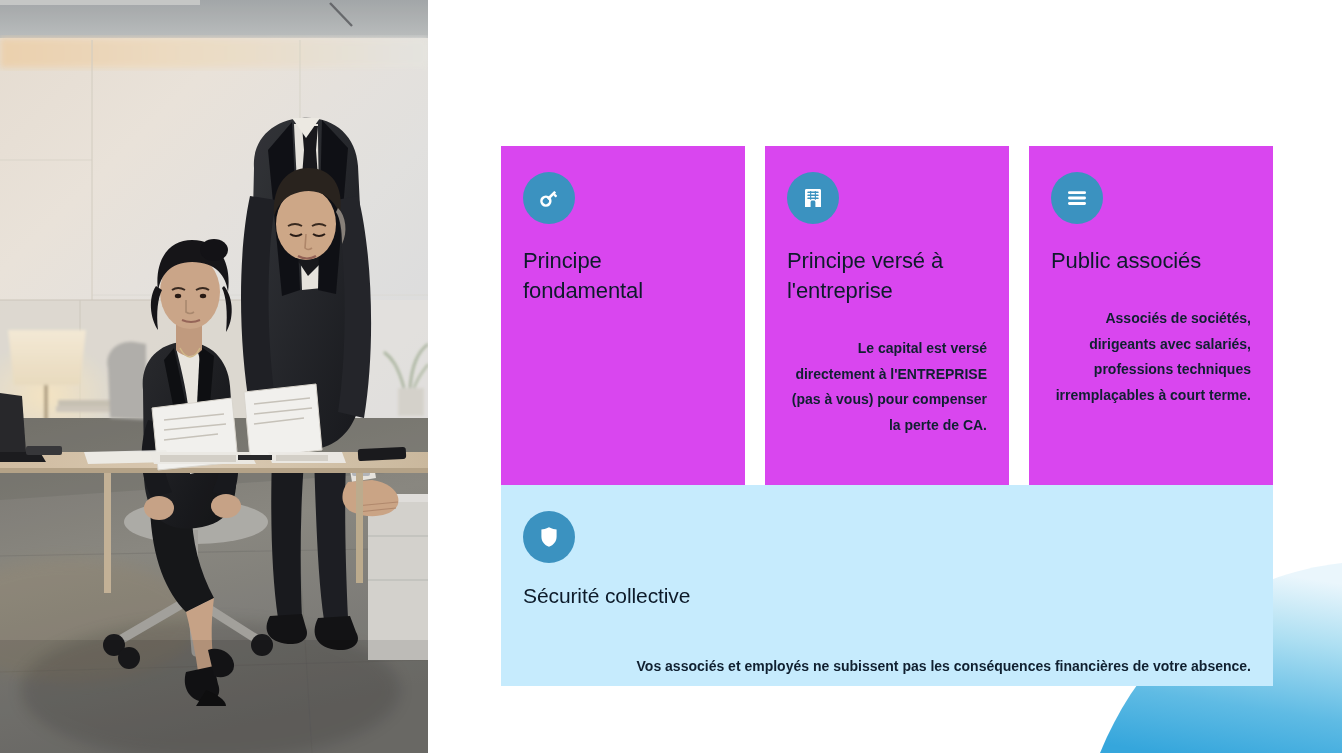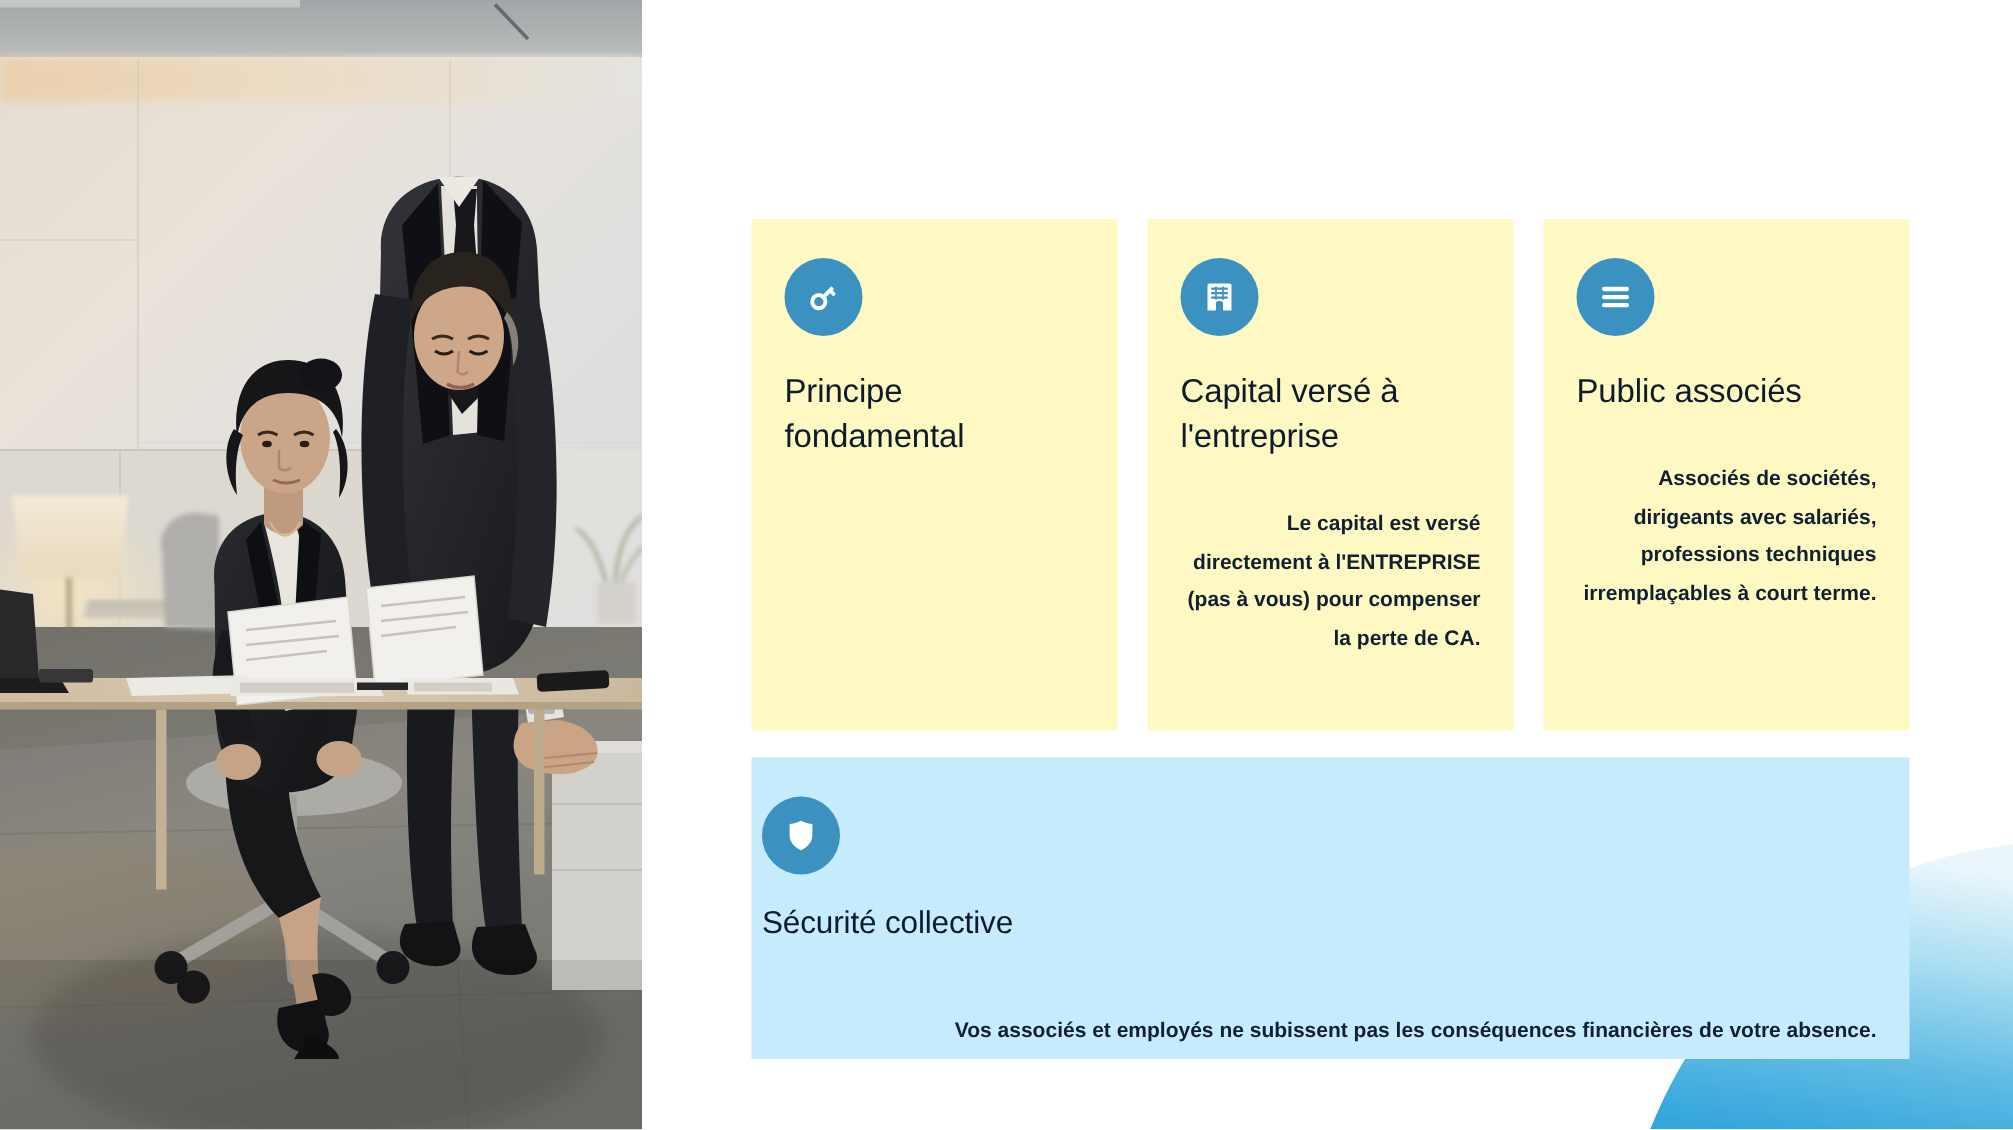--- a/index.html
+++ b/index.html
@@ -63,33 +63,33 @@
   .cards-row {
     position: absolute;
     left: 73px;
     top: 146px;
     width: 772px;
     display: flex;
     gap: 20px;
   }
 
   .card {
-    background: #fef9c3;
+    background: #d946ef;
     padding: 26px 22px 24px 22px;
   }
   .card-top { width: 244px; height: 341px; }
 
   .card-wide {
     position: absolute;
     left: 73px;
-    top: 505px;
+    top: 485px;
     width: 772px;
     height: 201px;
     background: #c6ebfd;
-    padding: 26px 22px 24px 7px;
+    padding: 26px 22px 24px 22px;
   }
 
   .icon-circle {
     width: 52px;
     height: 52px;
     border-radius: 50%;
     background: #3b92c0;
     display: flex;
     align-items: center;
     justify-content: center;
@@ -414,21 +414,21 @@
           <path d="M3 4.4 C3 3.6 3.6 3 4.4 3 L17.6 3 C18.4 3 19 3.6 19 4.4 L19 21 L13.4 21 L13.4 16.2 C13.4 15.3 12.7 14.6 11.8 14.6 L10.2 14.6 C9.3 14.6 8.6 15.3 8.6 16.2 L8.6 21 L3 21 Z" fill="#ffffff"></path>
           <g fill="#3b92c0">
             <rect x="5.4" y="5.6" width="11.2" height="1.5" rx="0.4"></rect>
             <rect x="5.4" y="8.6" width="11.2" height="1.5" rx="0.4"></rect>
             <rect x="5.4" y="11.6" width="11.2" height="1.5" rx="0.4"></rect>
             <rect x="8.1" y="5.0" width="1.1" height="8.8"></rect>
             <rect x="12.8" y="5.0" width="1.1" height="8.8"></rect>
           </g>
         </svg>
       </div>
-      <div class="card-heading">Capital versé à l'entreprise</div>
+      <div class="card-heading">Principe versé à l'entreprise</div>
       <div class="card-body">Le capital est versé directement à l'ENTREPRISE (pas à vous) pour compenser la perte de CA.</div>
     </div>
 
     <div class="card card-top">
       <div class="icon-circle">
         <svg width="24" height="20" viewBox="0 0 24 20" aria-hidden="true">
           <rect x="3" y="3.2" width="18" height="2.9" rx="1.4" fill="#ffffff"></rect>
           <rect x="3" y="8.6" width="18" height="2.9" rx="1.4" fill="#ffffff"></rect>
           <rect x="3" y="14.0" width="18" height="2.9" rx="1.4" fill="#ffffff"></rect>
         </svg>

